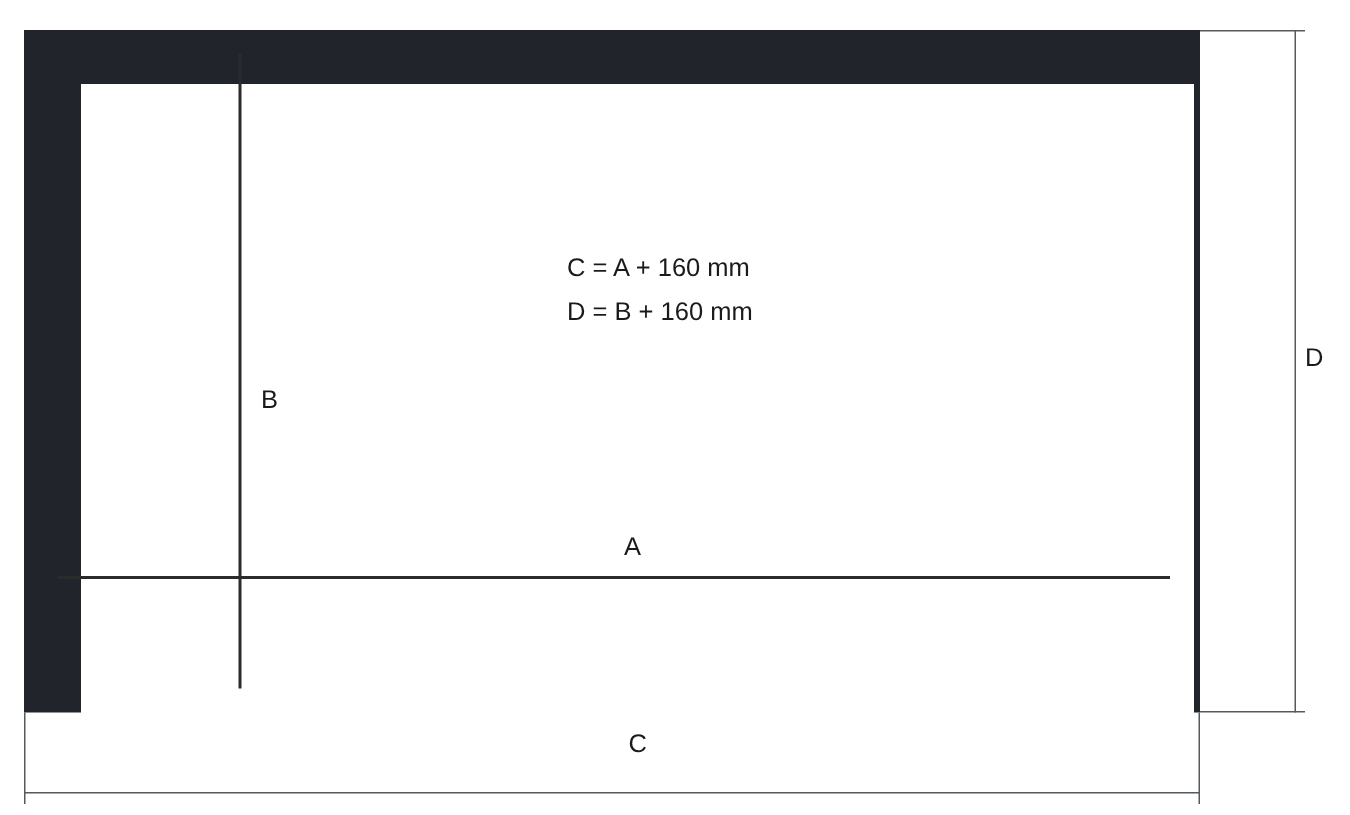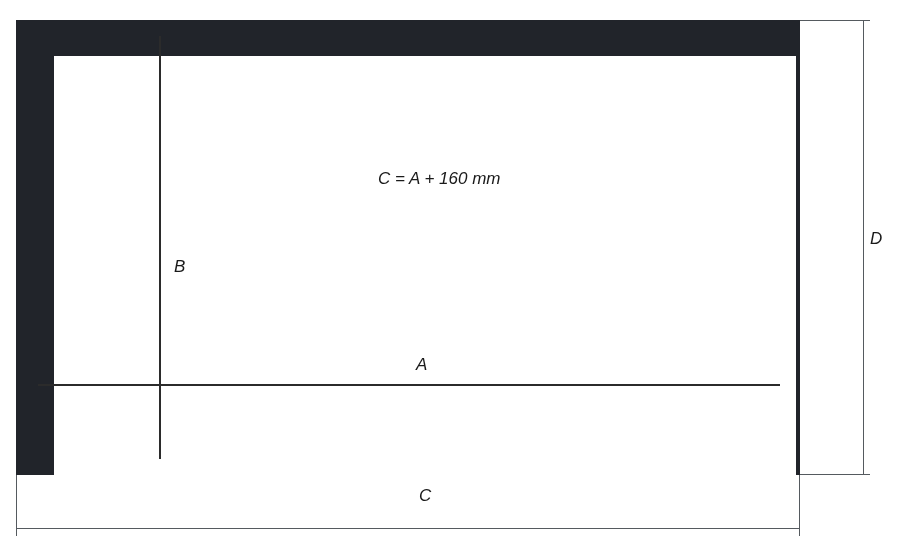--- a/index.html
+++ b/index.html
@@ -10,21 +10,20 @@
   body {
     font-family: "Liberation Sans", sans-serif;
     color: #1a1a1a;
   }
   #stage {
     position: relative;
     width: 900px;
     height: 543px;
     background: #ffffff;
     overflow: hidden;
-    font-style: italic;
   }
 
   
   .frame-outer {
     position: absolute;
     left: 16px;
     top: 20px;
     width: 784px;
     height: 455px;
     background: #21242a;
@@ -119,20 +118,21 @@
   <div class="dim dim-h dim-top"></div>
   <div class="dim dim-h dim-bot"></div>
   <div class="dim dim-v dim-d"></div>
 
   <div class="dim dim-v dim-left"></div>
   <div class="dim dim-v dim-right"></div>
   <div class="dim dim-h dim-c"></div>
 
   <div class="label label-center-block">
     <div>C = A + 160 mm</div>
+    <div>D = B + 160 mm</div>
   </div>
 
   <div class="label label-b">B</div>
   <div class="label label-a">A</div>
   <div class="label label-d">D</div>
   <div class="label label-c">C</div>
 
 </div>
 
 </body></html>

